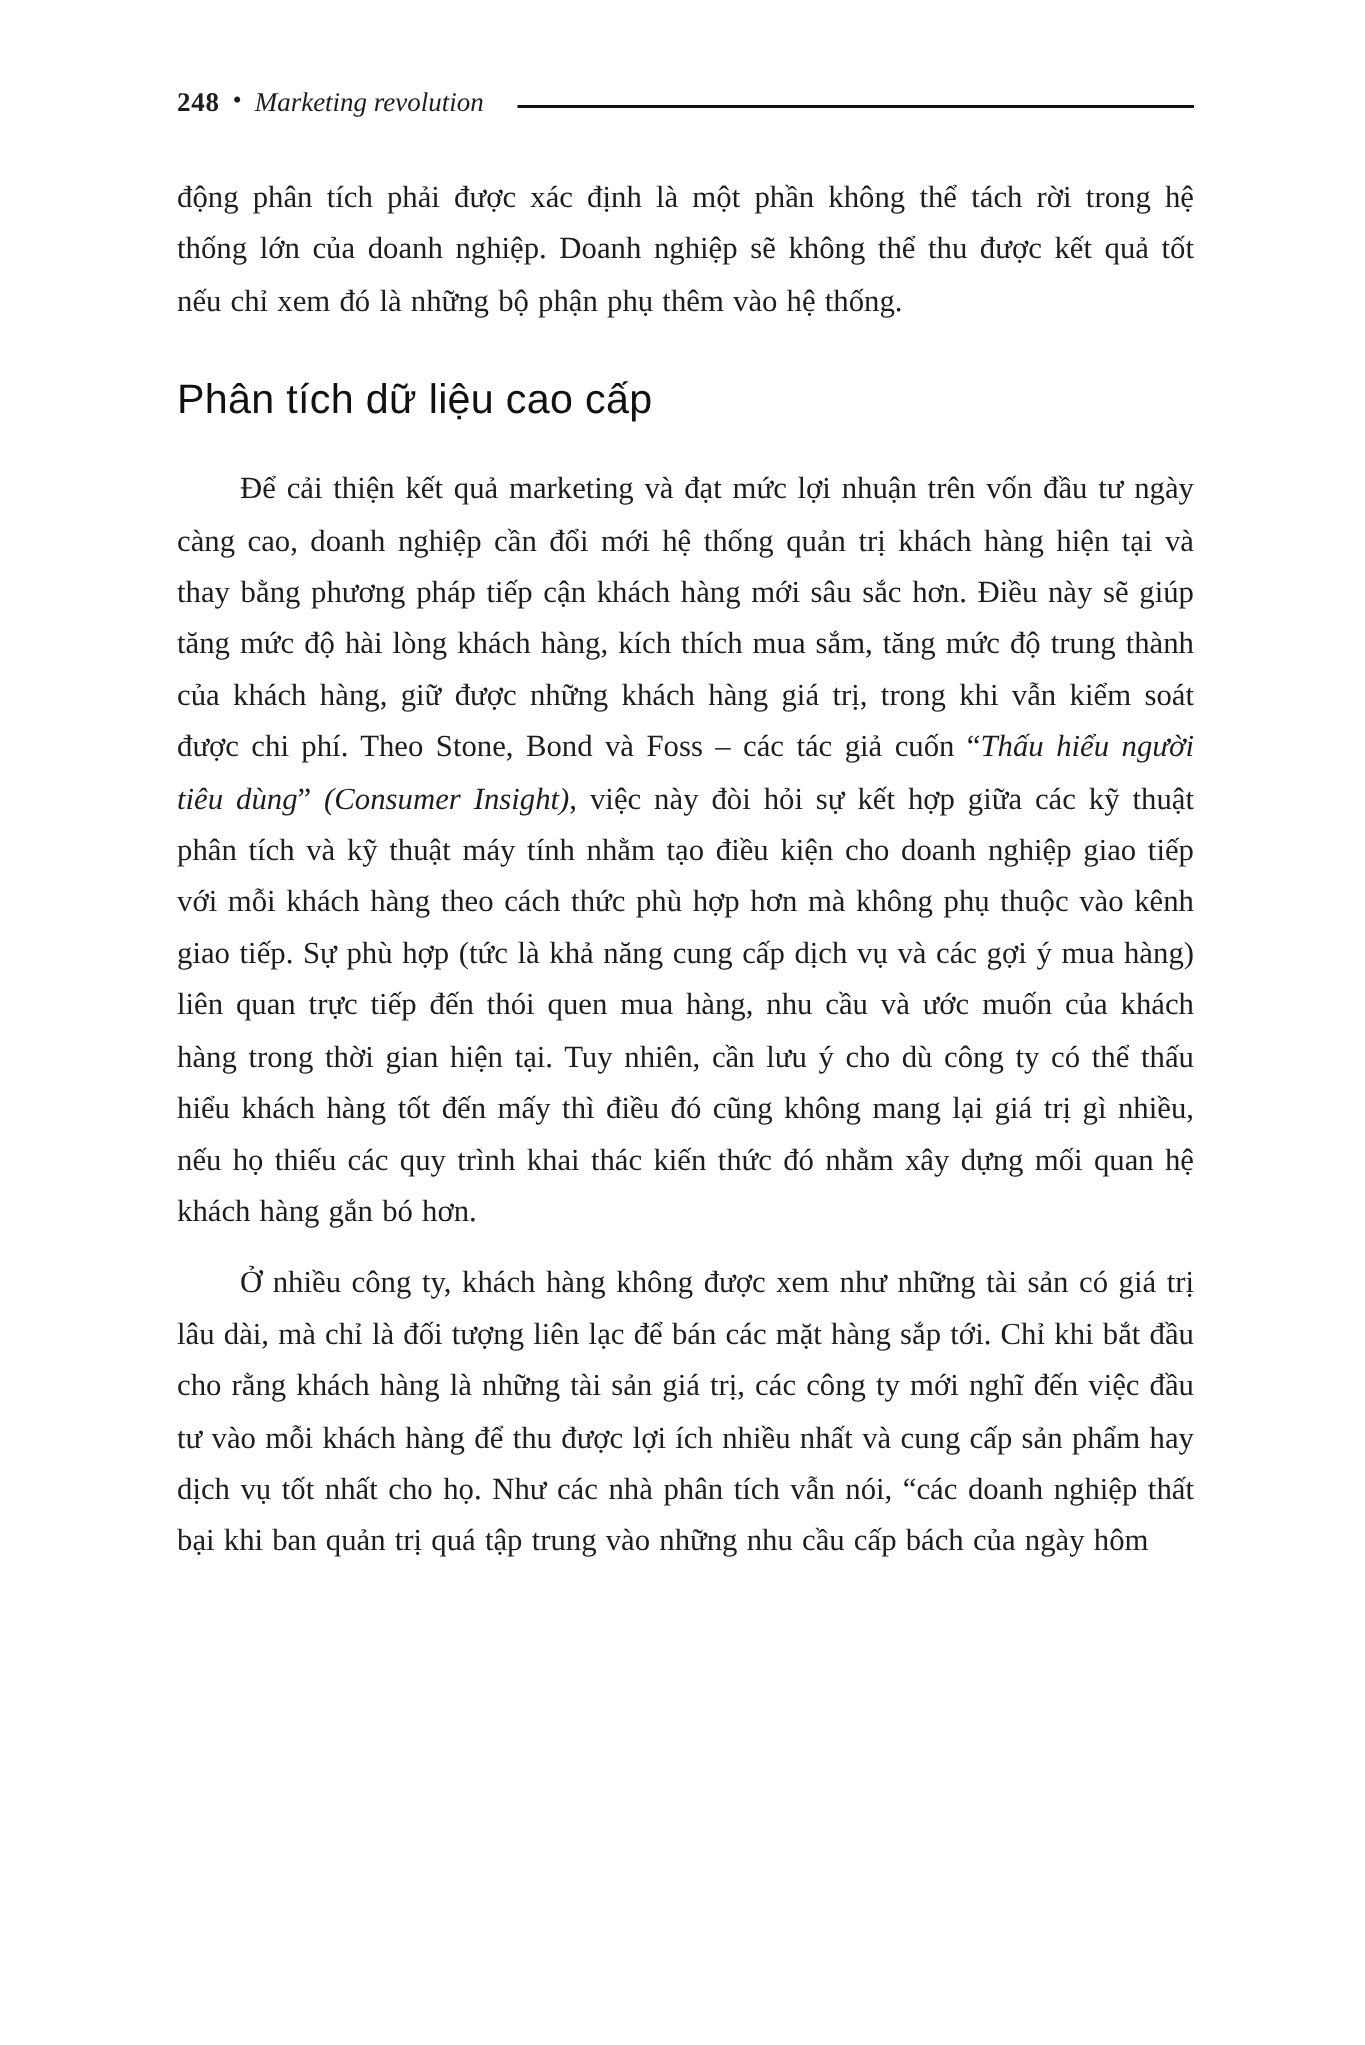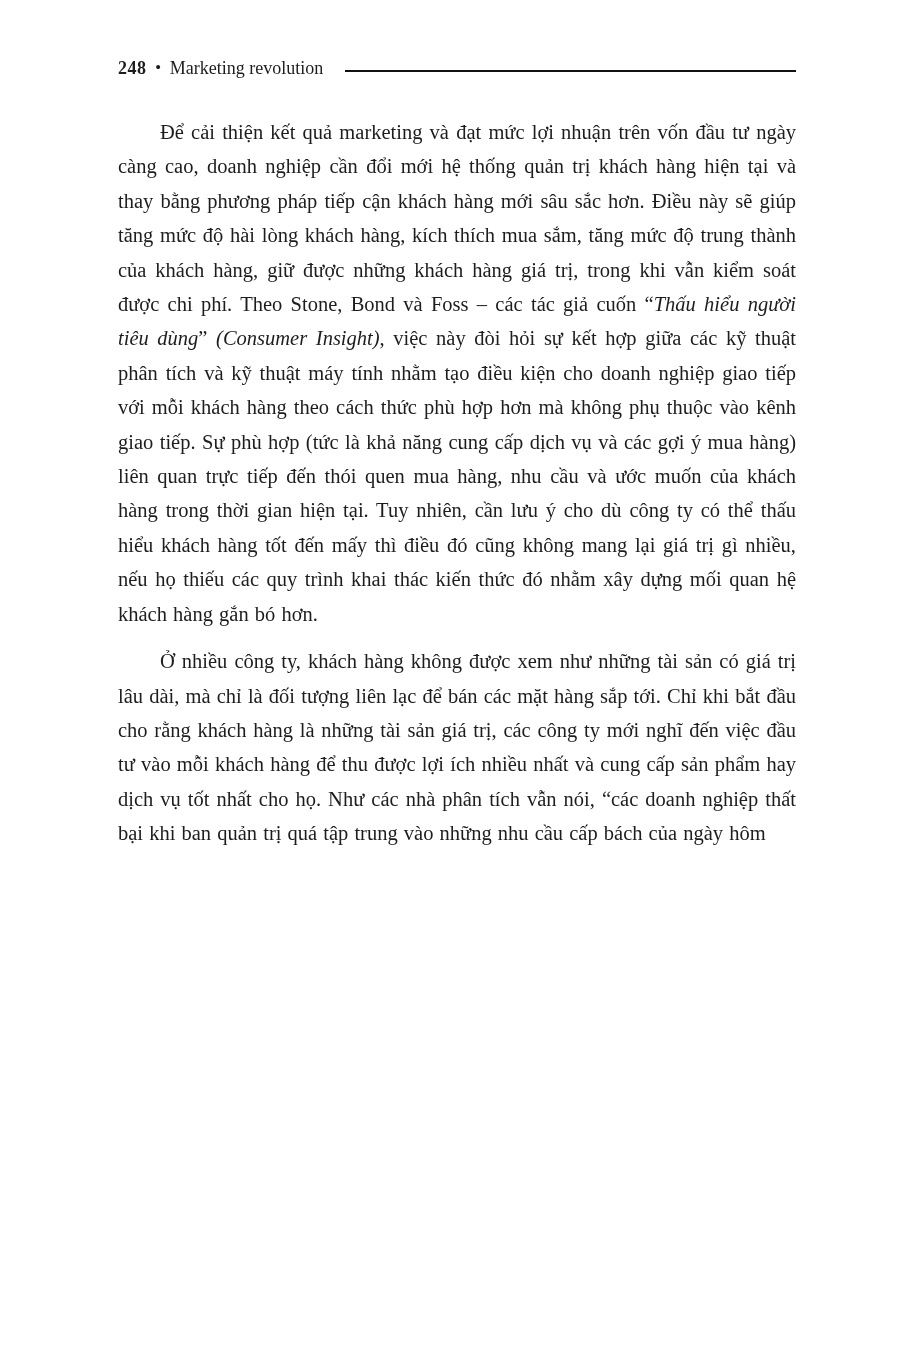--- a/index.html
+++ b/index.html
@@ -32,20 +32,21 @@
     text-align: center;
   }
   .header-bullet {
     font-weight: bold;
     margin: 0 9px;
     font-size: 15px;
     position: relative;
     top: -1px;
   }
   .book-title {
+    font-style: italic;
     margin-right: 22px;
   }
   .header-rule {
     flex: 1;
     height: 0;
     border-top: 2.5px solid #111;
     margin-top: 4px;
   }
   .body-para {
     font-size: 20.5px;
@@ -77,22 +78,24 @@
 
   <header class="page-header">
     <span class="page-number">248</span>
     <span class="header-bullet">•</span>
     <span class="book-title">Marketing revolution</span>
     <span class="header-rule"></span>
   </header>
 
   <main>
 
+    <p class="body-para no-indent">động phân tích phải được xác định là một phần không thể tách rời trong hệ thống lớn của doanh nghiệp. Doanh nghiệp sẽ không thể thu được kết quả tốt nếu chỉ xem đó là những bộ phận phụ thêm vào hệ thống.</p>
 
 
+    <h2 class="section-heading">Phân tích dữ liệu cao cấp</h2>
 
     <p class="body-para"><span>Để cải thiện kết quả marketing và đạt mức lợi nhuận trên vốn đầu tư ngày càng cao, doanh nghiệp cần đổi mới hệ thống quản trị khách hàng hiện tại và thay bằng phương pháp tiếp cận khách hàng mới sâu sắc hơn. Điều này sẽ giúp tăng mức độ hài lòng khách hàng, kích thích mua sắm, tăng mức độ trung thành của khách hàng, giữ được những khách hàng giá trị, trong khi vẫn kiểm soát được chi phí. Theo Stone, Bond và Foss – các tác giả cuốn “</span><span class="italic">Thấu hiểu người tiêu dùng</span><span>” </span><span class="italic">(Consumer Insight)</span><span>, việc này đòi hỏi sự kết hợp giữa các kỹ thuật phân tích và kỹ thuật máy tính nhằm tạo điều kiện cho doanh nghiệp giao tiếp với mỗi khách hàng theo cách thức phù hợp hơn mà không phụ thuộc vào kênh giao tiếp. Sự phù hợp (tức là khả năng cung cấp dịch vụ và các gợi ý mua hàng) liên quan trực tiếp đến thói quen mua hàng, nhu cầu và ước muốn của khách hàng trong thời gian hiện tại. Tuy nhiên, cần lưu ý cho dù công ty có thể thấu hiểu khách hàng tốt đến mấy thì điều đó cũng không mang lại giá trị gì nhiều, nếu họ thiếu các quy trình khai thác kiến thức đó nhằm xây dựng mối quan hệ khách hàng gắn bó hơn.</span></p>
 
     <p class="body-para">Ở nhiều công ty, khách hàng không được xem như những tài sản có giá trị lâu dài, mà chỉ là đối tượng liên lạc để bán các mặt hàng sắp tới. Chỉ khi bắt đầu cho rằng khách hàng là những tài sản giá trị, các công ty mới nghĩ đến việc đầu tư vào mỗi khách hàng để thu được lợi ích nhiều nhất và cung cấp sản phẩm hay dịch vụ tốt nhất cho họ. Như các nhà phân tích vẫn nói, “các doanh nghiệp thất bại khi ban quản trị quá tập trung vào những nhu cầu cấp bách của ngày hôm</p>
 
   </main>
 
 </div>
 
 </body></html>

